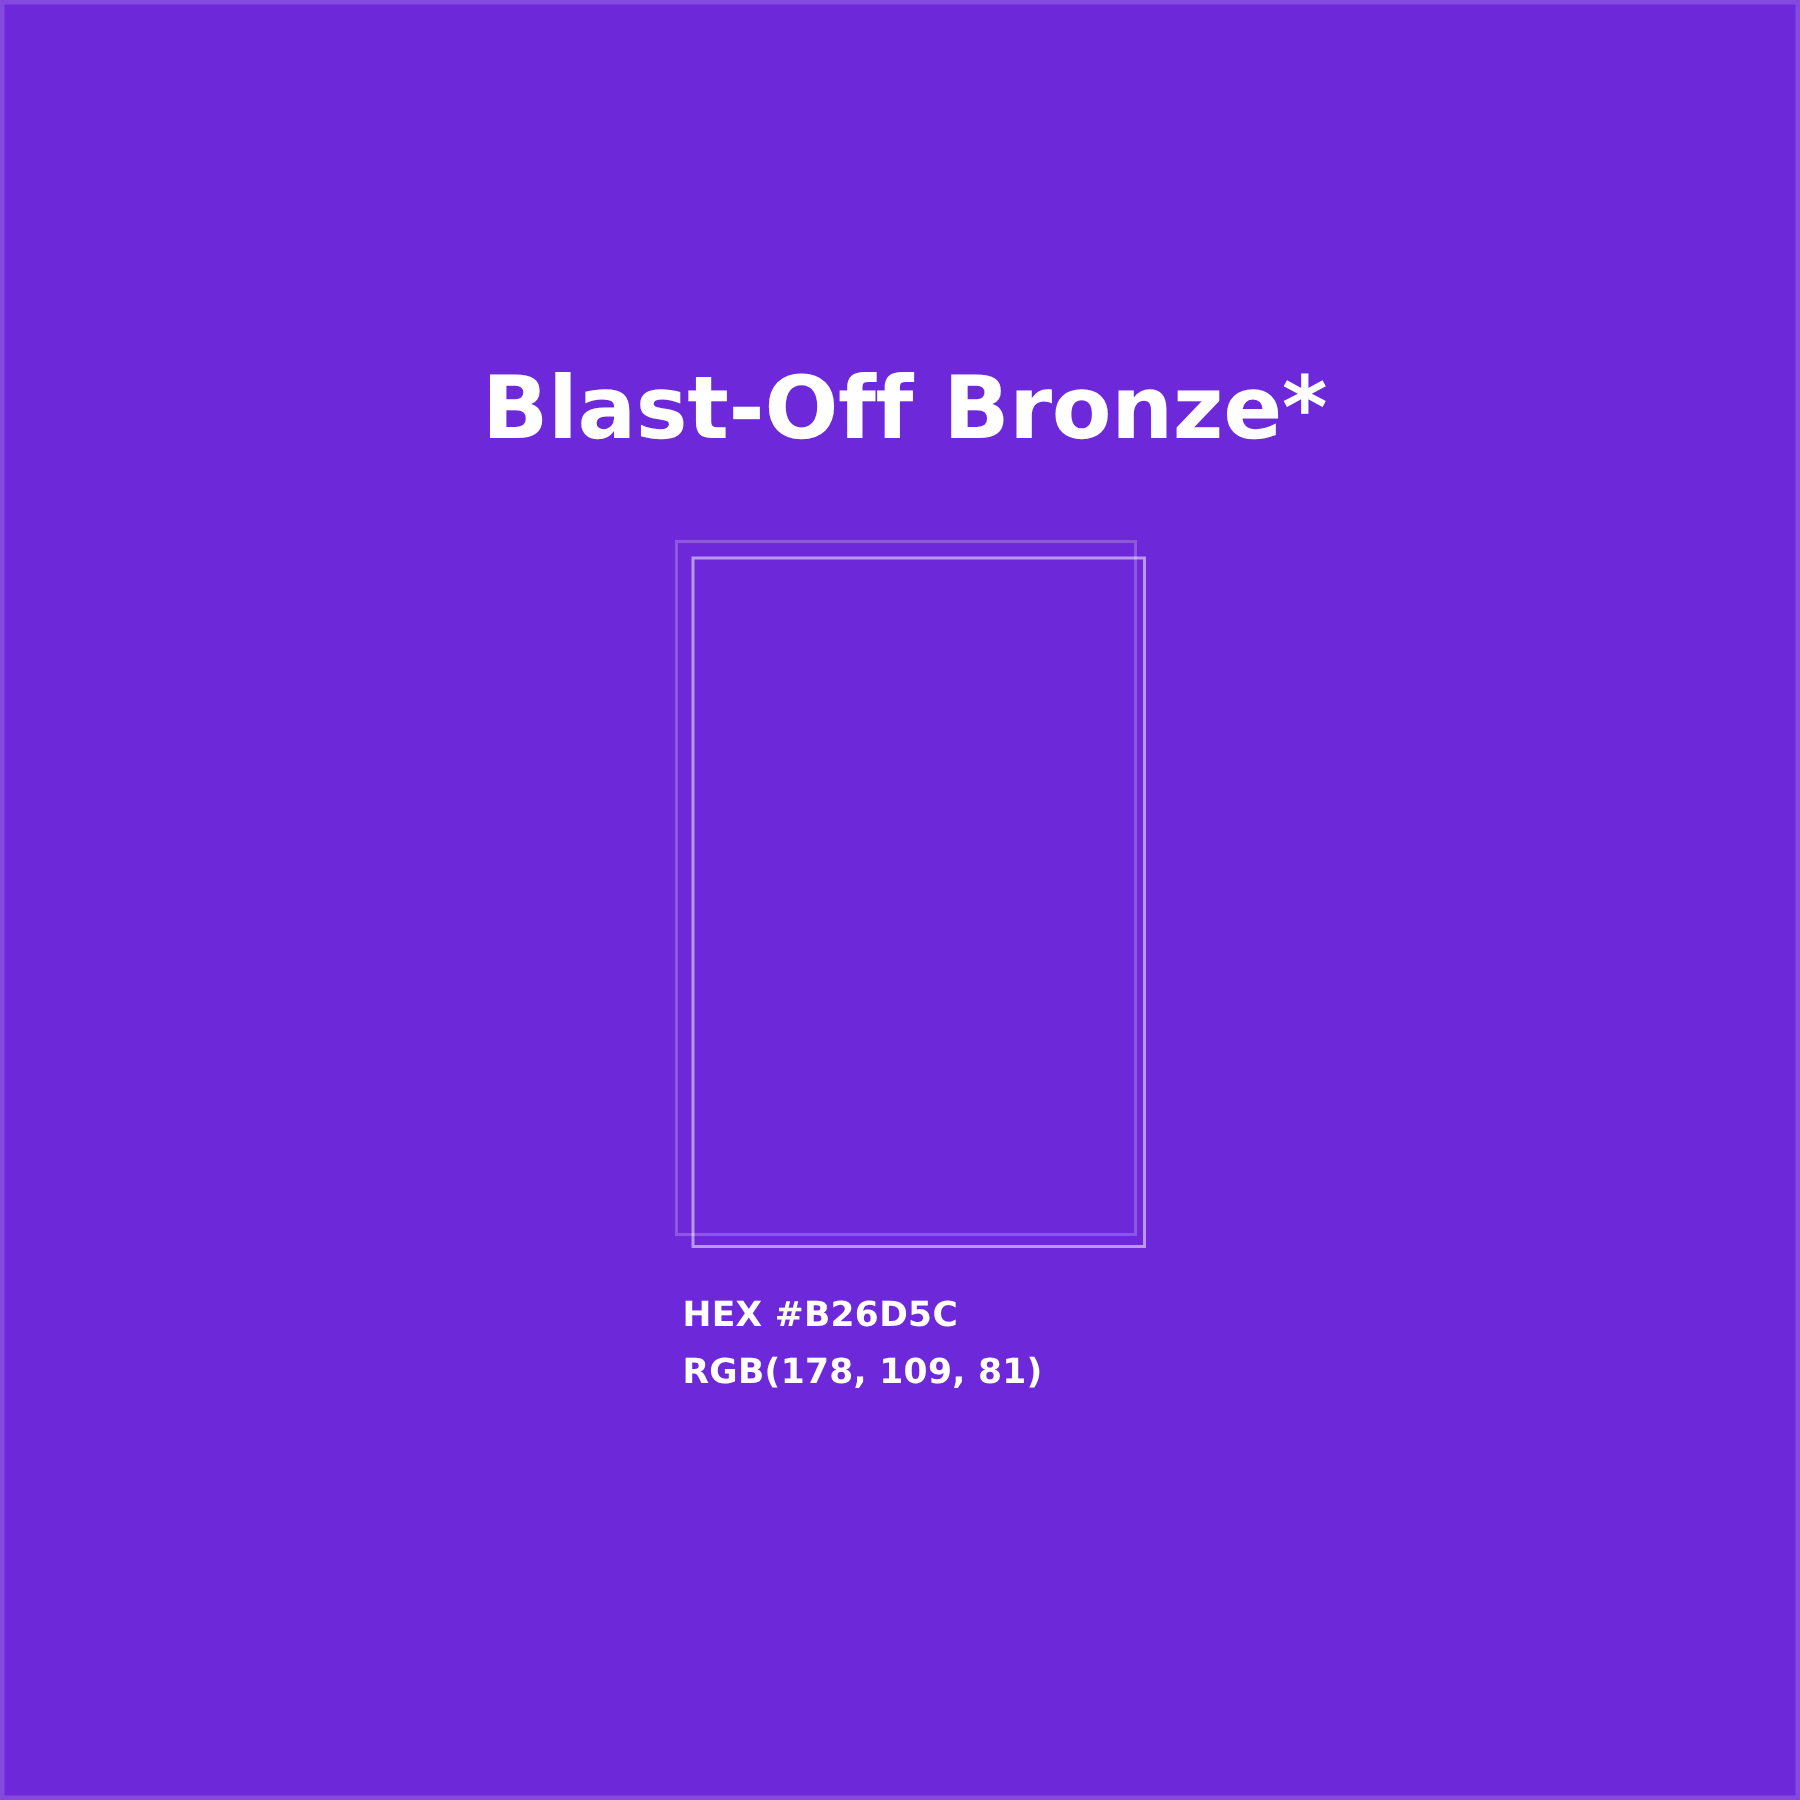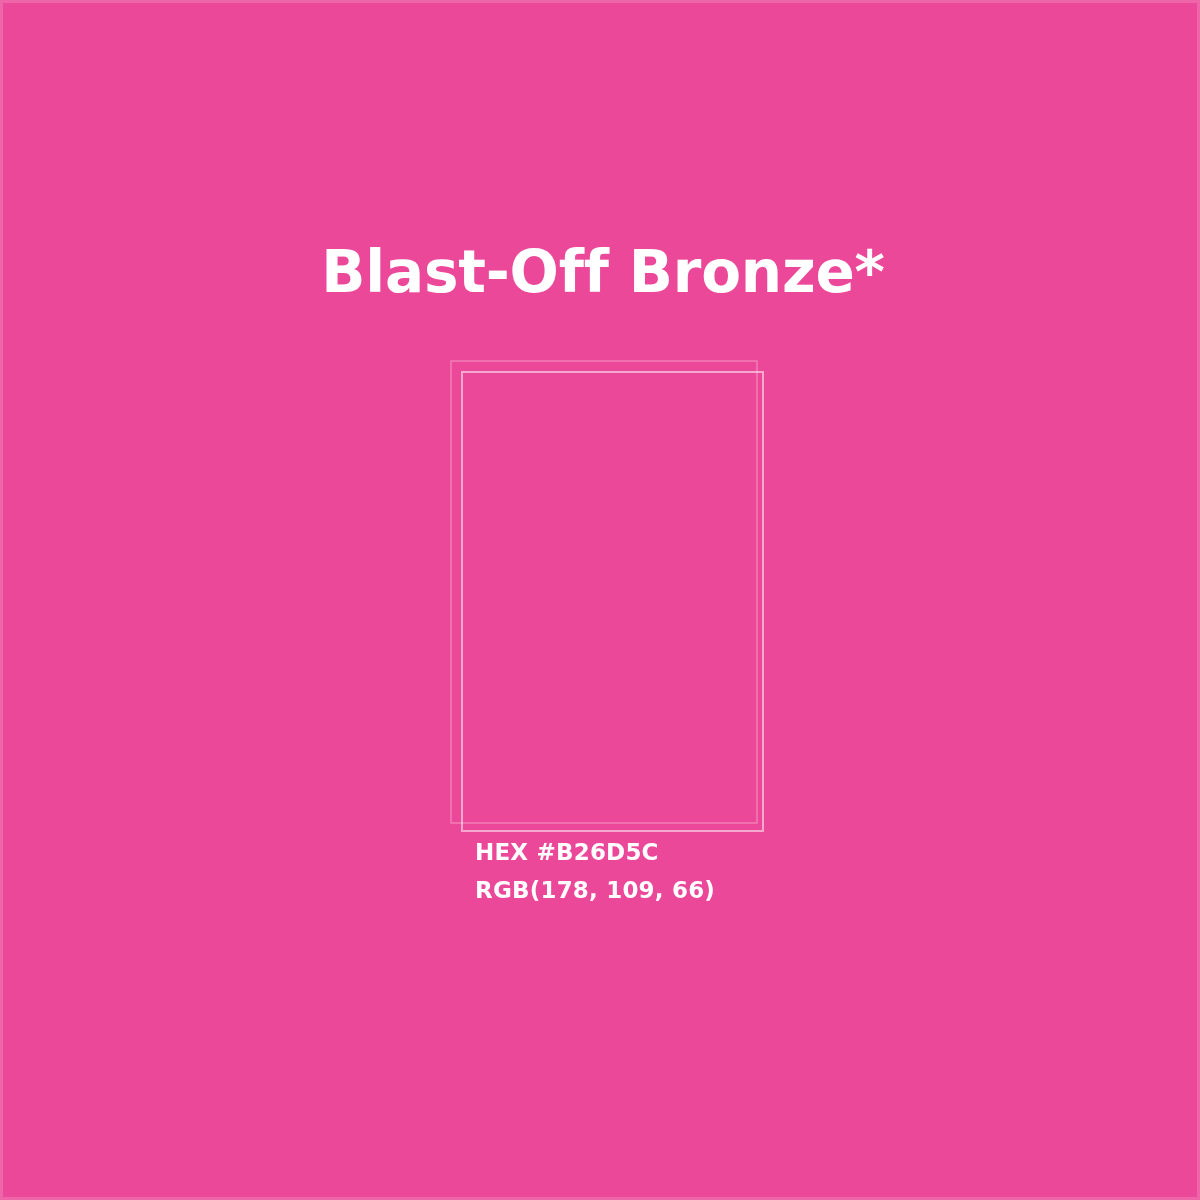--- a/index.html
+++ b/index.html
@@ -9,21 +9,21 @@
   body {
     width: 1200px;
     height: 1200px;
     font-family: "DejaVu Sans", "Liberation Sans", sans-serif;
     overflow: hidden;
   }
   .page {
     position: relative;
     width: 1200px;
     height: 1200px;
-    background: #ec4899;
+    background: #6d28d9;
     box-sizing: border-box;
     border: 3px solid rgba(255, 255, 255, 0.16);
   }
   .color-title {
     position: absolute;
     left: 0;
     top: 233px;
     width: 1200px;
     text-align: center;
     font-size: 58px;
@@ -56,23 +56,22 @@
     top: 11px;
     width: 303px;
     height: 461px;
     box-sizing: border-box;
     border: 2px solid rgba(255, 255, 255, 0.52);
     background: transparent;
   }
   .info-block {
     position: absolute;
     left: 452px;
-    top: 833px;
+    top: 858px;
     width: 600px;
-    margin-left: 20px;
   }
   .info-hex, .info-rgb {
     font-size: 23px;
     font-weight: bold;
     color: #ffffff;
     line-height: 32px;
     letter-spacing: 0.2px;
     white-space: nowrap;
   }
   .info-rgb {
@@ -95,16 +94,16 @@
 
   <div class="color-title">Blast-Off Bronze*</div>
 
   <div class="swatch-area">
     <div class="swatch-frame-outer"></div>
     <div class="swatch-frame-inner"></div>
   </div>
 
   <div class="info-block">
     <div class="info-hex">HEX #B26D5C</div>
-    <div class="info-rgb">RGB(178, 109, 66)</div>
+    <div class="info-rgb">RGB(178, 109, 81)</div>
   </div>
 
 </div>
 
 </body></html>

